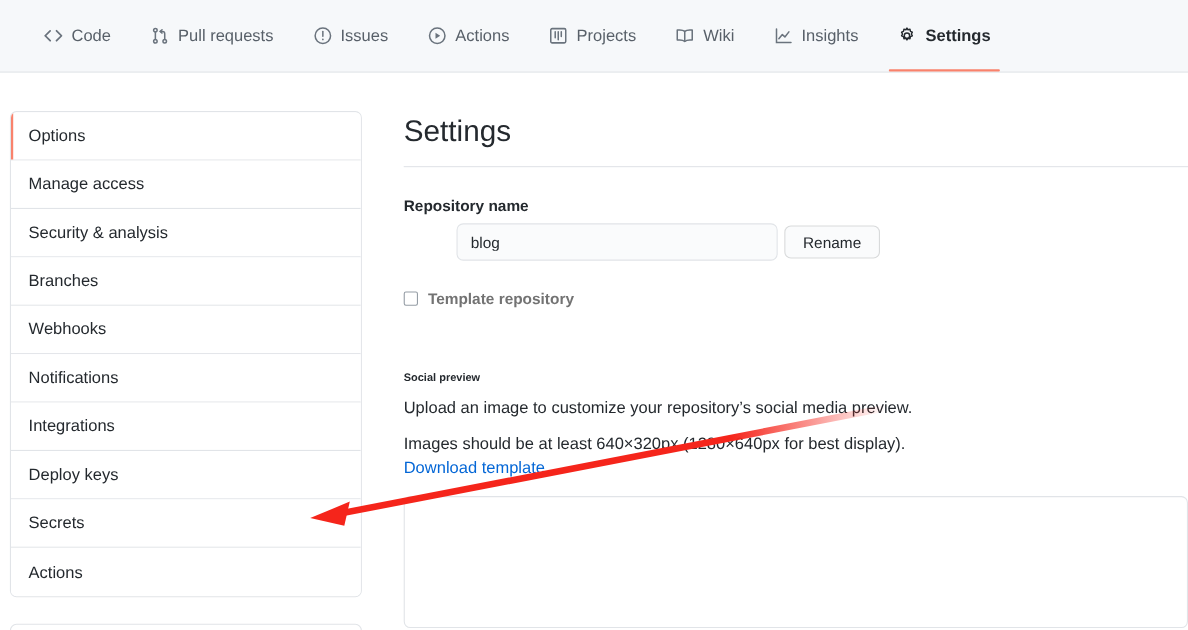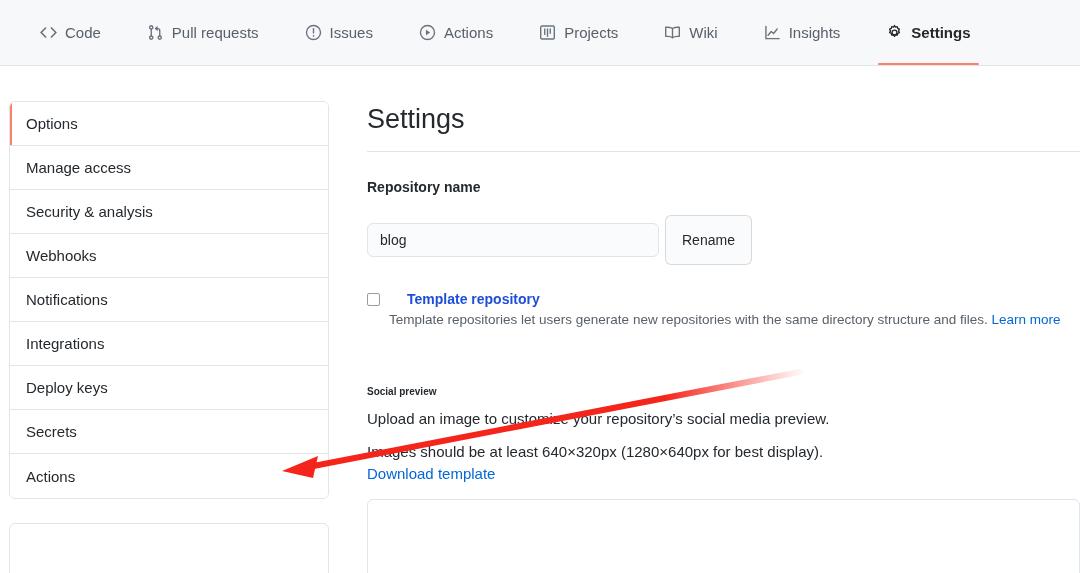--- a/index.html
+++ b/index.html
@@ -19,21 +19,21 @@
     width: 1080px; height: 66px;
     background: #f6f8fa;
     border-bottom: 1px solid #e1e4e8;
   }
   .nav-list {
     position: absolute;
     left: 24px; bottom: 0;
     height: 65px;
     display: flex;
     align-items: flex-end;
-    gap: 14px;
+    gap: 4px;
     margin-top: 48px;
   }
   .nav-item {
     display: flex;
     align-items: center;
     gap: 8px;
     height: 65px;
     padding: 0 16px;
     font-size: 15px;
     color: #586069;
@@ -114,41 +114,42 @@
   }
   .title-rule {
     height: 1px;
     background: #e1e4e8;
     margin-bottom: 27px;
   }
   .field-label {
     font-size: 14px;
     font-weight: bold;
     color: #24292e;
-    margin-bottom: 20px;
+    margin-bottom: 8px;
   }
   .rename-row {
     display: flex;
     align-items: center;
     gap: 6px;
   }
   .text-input {
     width: 292px;
     height: 34px;
     padding: 0 12px;
     font-size: 14px;
     font-family: "Liberation Sans", sans-serif;
     color: #24292e;
     background: #fafbfc;
     border: 1px solid #e1e4e8;
     border-radius: 6px;
     outline: none;
+    margin-left: 48px;
   }
   .btn {
-    height: 50px;
+    height: 30px;
     padding: 0 16px;
     font-size: 14px;
     font-family: "Liberation Sans", sans-serif;
     color: #24292e;
     background: #fafbfc;
     border: 1px solid rgba(27,31,35,0.15);
     border-radius: 6px;
     cursor: pointer;
   }
 
@@ -164,22 +165,21 @@
     width: 13px; height: 13px;
     border: 1px solid #959da5;
     border-radius: 2px;
     background: #fff;
     flex: none;
     cursor: pointer;
   }
   .check-title {
     font-size: 14px;
     font-weight: bold;
-    color: #1d4ed8;
-    margin-left: 18px;
+    color: #737373;
   }
   .check-note {
     margin-left: 22px;
     margin-top: 5px;
     font-size: 13.5px;
     color: #586069;
     white-space: nowrap;
   }
   .lnk { color: #0366d6; cursor: pointer; }
 
@@ -315,20 +315,23 @@
     <div class="menu-row selected">
       <span>Options</span>
     </div>
     <div class="menu-row">
       <span>Manage access</span>
     </div>
     <div class="menu-row">
       <span>Security &amp; analysis</span>
     </div>
     <div class="menu-row">
+      <span>Branches</span>
+    </div>
+    <div class="menu-row">
       <span>Webhooks</span>
     </div>
     <div class="menu-row">
       <span>Notifications</span>
     </div>
     <div class="menu-row">
       <span>Integrations</span>
     </div>
     <div class="menu-row">
       <span>Deploy keys</span>
@@ -353,24 +356,20 @@
   <div class="field-label">Repository name</div>
   <div class="rename-row">
     <input class="text-input" type="text" value="blog" style="">
     <button class="btn">Rename</button>
   </div>
 
   <div class="check-block">
     <div class="check-line">
       <div class="cbox"></div>
       <span class="check-title">Template repository</span>
-    </div>
-    <div class="check-note">
-      <span>Template repositories let users generate new repositories with the same directory structure and files.</span>
-      <span class="lnk">Learn more</span>
     </div>
   </div>
 
   <div class="social">
     <h3>Social preview</h3>
     <p>Upload an image to customize your repository’s social media preview.</p>
     <p class="tight">Images should be at least 640×320px (1280×640px for best display).</p>
     <p><span class="lnk">Download template</span></p>
     <div class="drop-zone"></div>
   </div>

